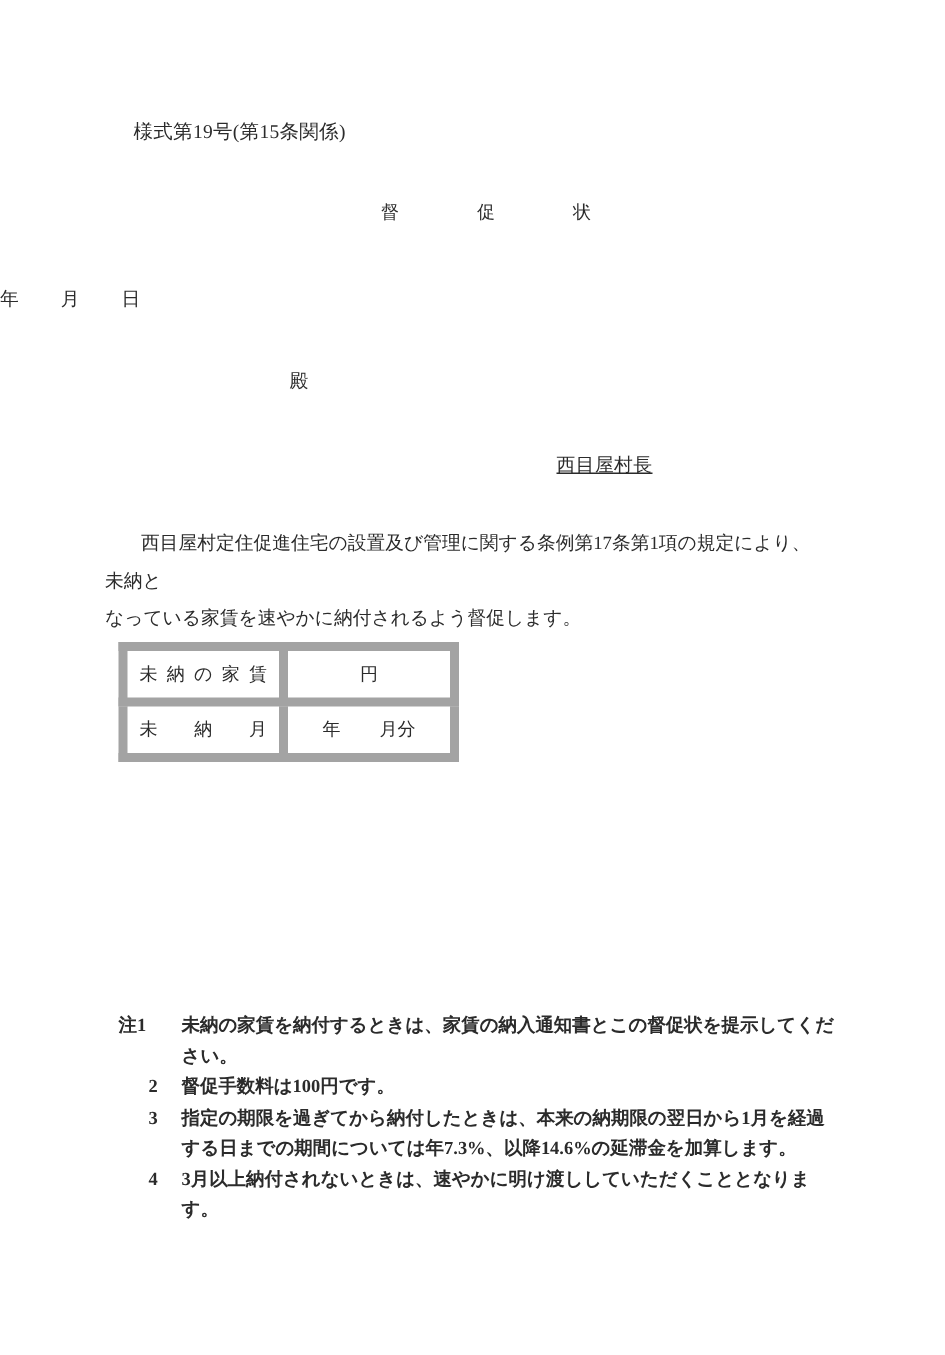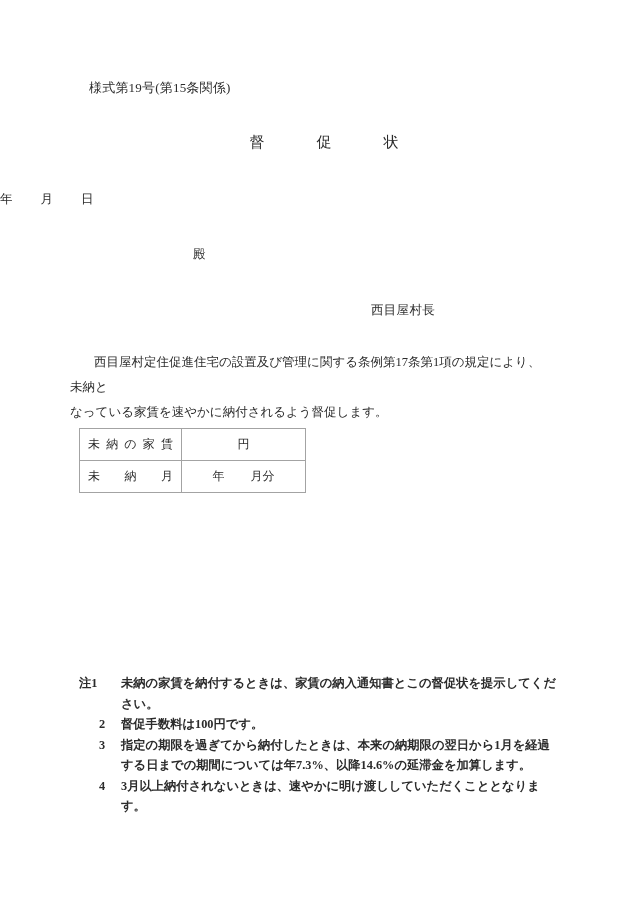--- a/index.html
+++ b/index.html
@@ -32,21 +32,21 @@
     white-space: nowrap;
   }
 
   
   .doc-title {
     position: absolute;
     left: 0;
     right: 0;
     top: 133px;
     text-align: center;
-    font-size: 15px;
+    font-size: 12px;
     margin-left: 18px;
   }
   .doc-title .t-char {
     display: inline-block;
     margin: 0 26px;
   }
 
   
   .date-line {
     position: absolute;
@@ -71,20 +71,21 @@
     font-size: 12.5px;
   }
 
   
   .sender {
     position: absolute;
     left: 371px;
     top: 302px;
     font-size: 12.5px;
     letter-spacing: 0.3px;
+    text-decoration: underline;
   }
 
   
   .body-text {
     position: absolute;
     left: 70px;
     top: 350px;
     width: 478px;
     font-size: 12.5px;
     line-height: 25px;
@@ -95,21 +96,21 @@
   
   .info-table {
     position: absolute;
     left: 79px;
     top: 428px;
     width: 227px;
     border-collapse: collapse;
     table-layout: fixed;
   }
   .info-table td {
-    border: 1px solid #a3a3a3;
+    border: 6px solid #a3a3a3;
     height: 31px;
     font-size: 12px;
     padding: 0 6px;
     vertical-align: middle;
   }
   .info-table td.label {
     width: 85px;
     text-align: justify;
     text-align-last: justify;
     letter-spacing: 0;

